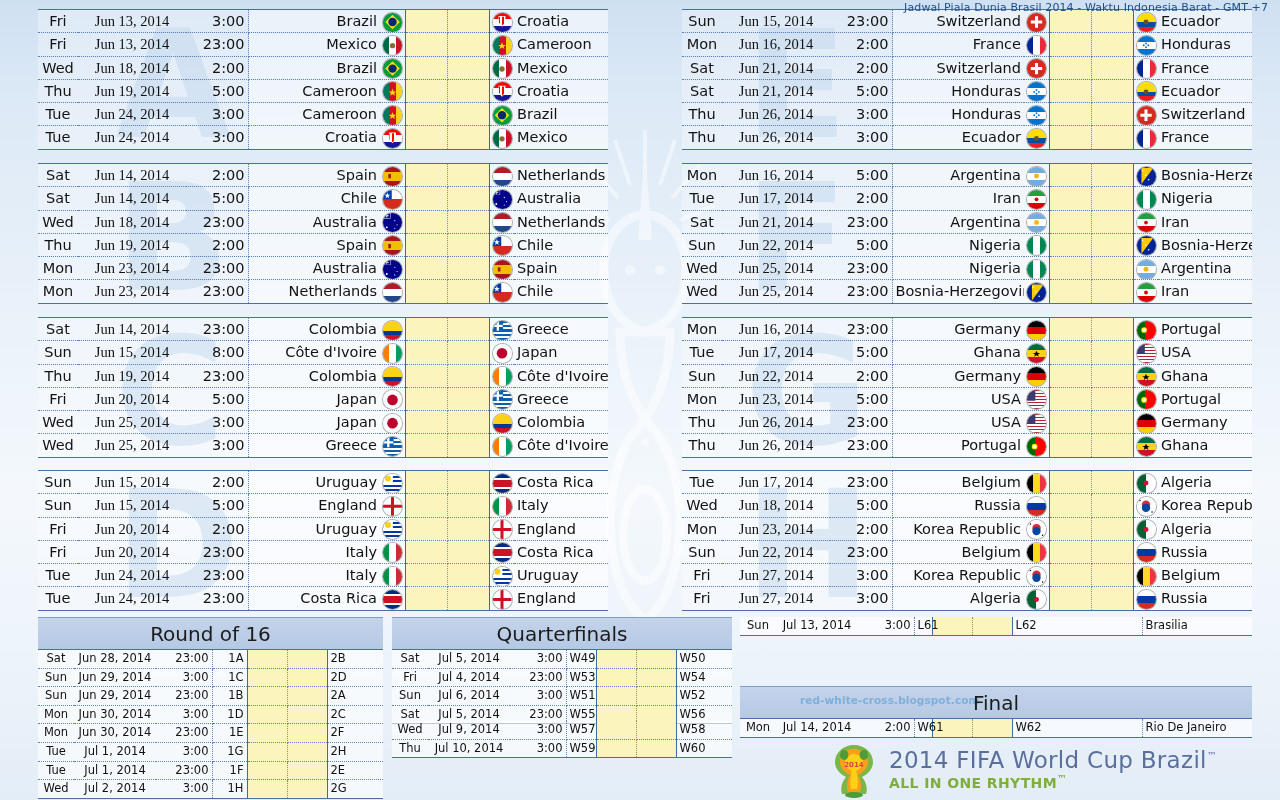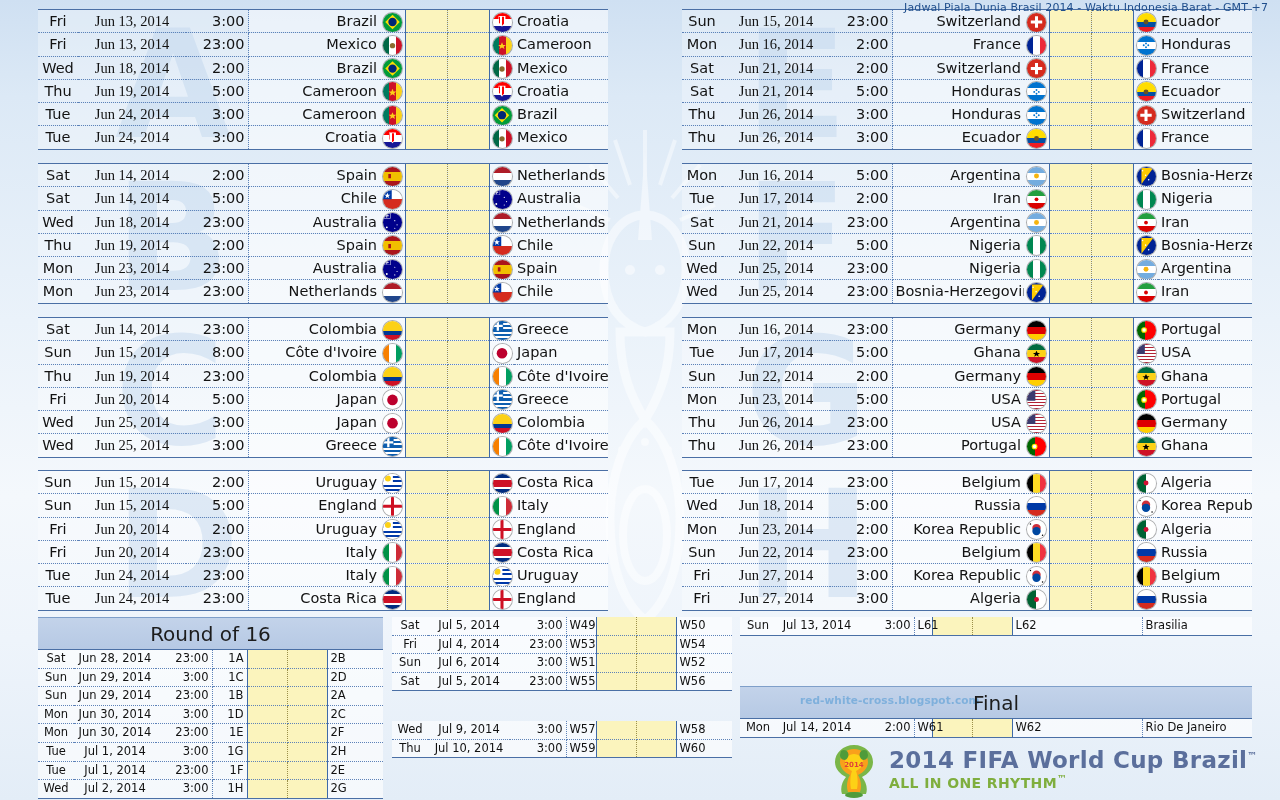--- a/index.html
+++ b/index.html
@@ -100,21 +100,21 @@
   .k-home { text-align: right; padding-right: 3px; }
   .k-s1   { background: #fbf4bd; border-left: 1px solid #3f6aa8; border-right: 1px dotted #9a8f4a; }
   .k-s2   { background: #fbf4bd; border-right: 1px solid #3f6aa8; }
   .k-away { text-align: left; padding-left: 4px; }
   .k-venue{ text-align: left; padding-right: 6px; border-left: 1px dotted #5d82b8; }
   .ko-wrap { border-bottom: 1px solid #4a6fa5; }
 
   
   .fifa-block { position: absolute; left: 828px; top: 742px; z-index: 5;
                 display: flex; align-items: center; gap: 9px; }
-  .fifa-txt1 { font-size: 23px; font-weight: 700; color: #5b6f9c;
+  .fifa-txt1 { font-size: 23px; font-weight: 400; color: #5b6f9c;
                letter-spacing: .3px; line-height: 1.04; }
   .fifa-txt2 { font-size: 14px; font-weight: 700; color: #7fae3e;
                letter-spacing: .4px; line-height: 1.2; }
   .tm { font-size: 10px; vertical-align: super; }
 </style>
 </head>
 <body>
 
 <div class="wm-title">Jadwal Piala Dunia Brasil 2014 - Waktu Indonesia Barat  - GMT +7</div>
 
@@ -905,20 +905,23 @@
             <td class="k-s1"></td>
             <td class="k-s2"></td>
             <td class="k-away">2G</td>
           </tr>
         </tbody>
       </table>
     </div>
 </div>
 
 <div class="panel" style="left:392px; top:617px; width:340px;">
+  <div class="panel-head">
+    <div class="ttl">Quarterfinals</div>
+  </div>
   <div class="ko-wrap">
       <table class="ko">
         <colgroup>
           <col style="width:36px">
           <col style="width:82px">
           <col style="width:56px">
           <col>
           <col style="width:40px">
           <col style="width:40px">
           <col style="width:56px">

